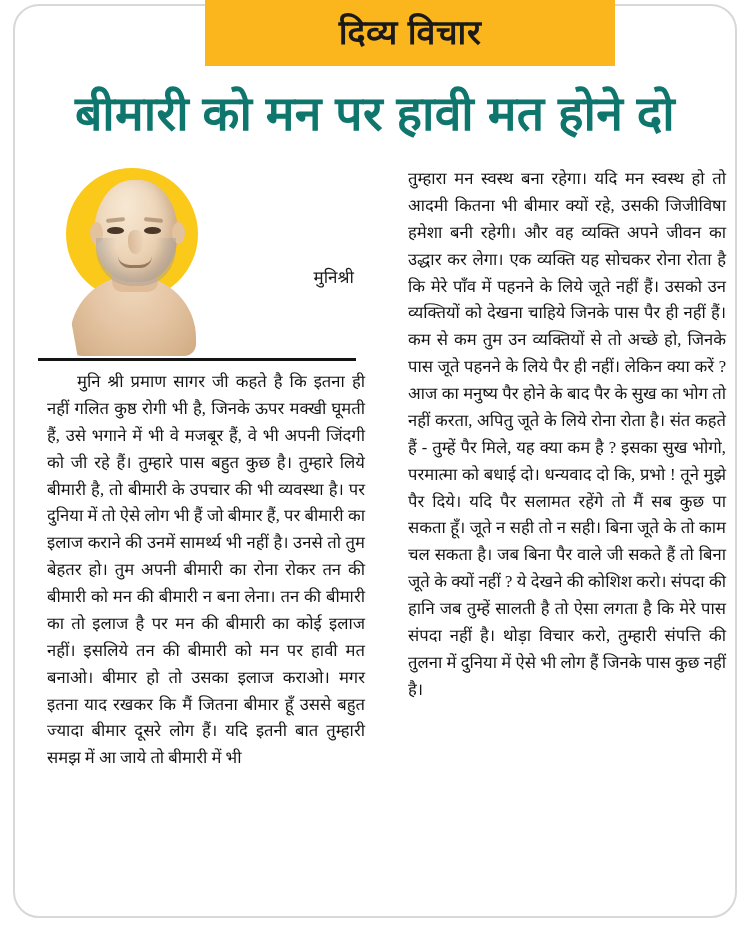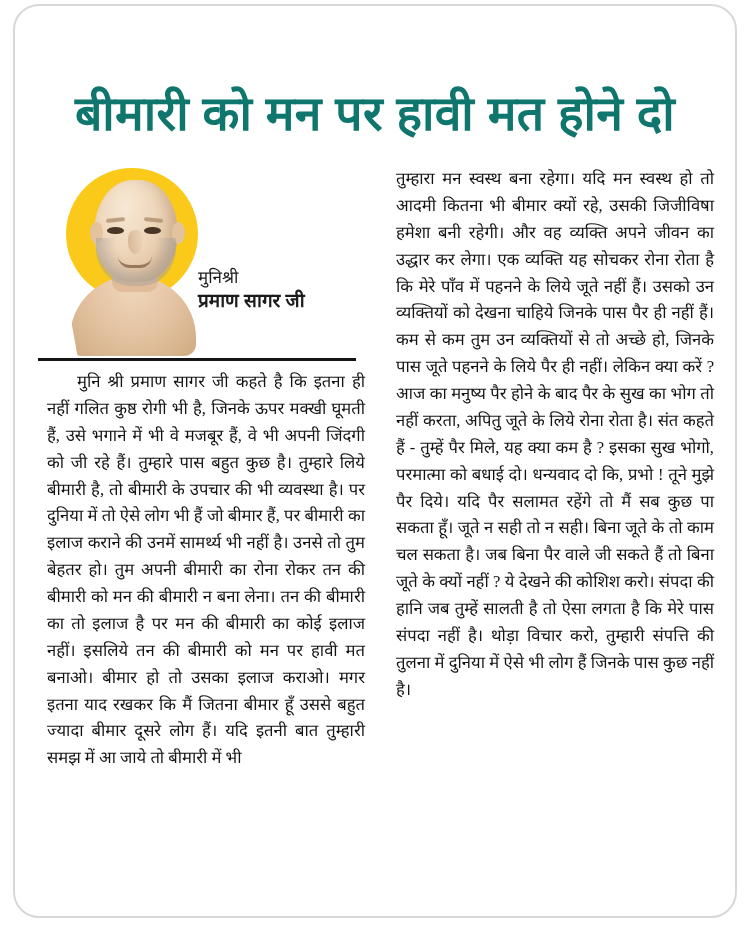--- a/index.html
+++ b/index.html
@@ -80,27 +80,28 @@
     width: 676px;
     height: 748px;
   }
   .col {
     position: absolute;
     top: 0;
     width: 318px;
     height: 748px;
   }
   .col-left  { left: 0px; }
-  .col-right { left: 358px; }
+  .col-right { left: 370px; }
 
   
   .portrait-block {
     position: relative;
     width: 318px;
     height: 186px;
+    text-align: right;
   }
 
   .halo {
     position: absolute;
     left: 28px;
     top: 2px;
     width: 132px;
     height: 132px;
     border-radius: 50%;
     background: #FBC91A;
@@ -256,20 +257,23 @@
     width: 318px;
   }
 </style>
 </head>
 <body>
 
 <div class="page">
 
   <div class="card-border"></div>
 
+  <div class="masthead">
+    <div class="masthead-title">दिव्य विचार</div>
+  </div>
 
   <div class="headline">बीमारी को मन पर हावी मत होने दो</div>
 
   <div class="columns">
 
     <div class="col col-left">
 
       <div class="portrait-block">
 
         <div class="halo"></div>
@@ -284,21 +288,20 @@
           <div class="monk-brow-r"></div>
           <div class="monk-eye-l"></div>
           <div class="monk-eye-r"></div>
           <div class="monk-nose"></div>
           <div class="monk-beard"></div>
           <div class="monk-mouth"></div>
         </div>
 
         <div class="portrait-credit">
           <div class="credit-pre">मुनिश्री</div>
-          <div class="credit-name">प्रमाण सागर जी</div>
         </div>
       </div>
 
       <div class="rule"></div>
 
       <div class="body-text">मुनि श्री प्रमाण सागर जी कहते है कि इतना ही नहीं गलित कुष्ठ रोगी भी है, जिनके ऊपर मक्खी घूमती हैं, उसे भगाने में भी वे मजबूर हैं, वे भी अपनी जिंदगी को जी रहे हैं। तुम्हारे पास बहुत कुछ है। तुम्हारे लिये बीमारी है, तो बीमारी के उपचार की भी व्यवस्था है। पर दुनिया में तो ऐसे लोग भी हैं जो बीमार हैं, पर बीमारी का इलाज कराने की उनमें सामर्थ्य भी नहीं है। उनसे तो तुम बेहतर हो। तुम अपनी बीमारी का रोना रोकर तन की बीमारी को मन की बीमारी न बना लेना। तन की बीमारी का तो इलाज है पर मन की बीमारी का कोई इलाज नहीं। इसलिये तन की बीमारी को मन पर हावी मत बनाओ। बीमार हो तो उसका इलाज कराओ। मगर इतना याद रखकर कि मैं जितना बीमार हूँ उससे बहुत ज्यादा बीमार दूसरे लोग हैं। यदि इतनी बात तुम्हारी समझ में आ जाये तो बीमारी में भी</div>
     </div>
 
     <div class="col col-right">
       <div class="body-text">तुम्हारा मन स्वस्थ बना रहेगा। यदि मन स्वस्थ हो तो आदमी कितना भी बीमार क्यों रहे, उसकी जिजीविषा हमेशा बनी रहेगी। और वह व्यक्ति अपने जीवन का उद्धार कर लेगा। एक व्यक्ति यह सोचकर रोना रोता है कि मेरे पाँव में पहनने के लिये जूते नहीं हैं। उसको उन व्यक्तियों को देखना चाहिये जिनके पास पैर ही नहीं हैं। कम से कम तुम उन व्यक्तियों से तो अच्छे हो, जिनके पास जूते पहनने के लिये पैर ही नहीं। लेकिन क्या करें ? आज का मनुष्य पैर होने के बाद पैर के सुख का भोग तो नहीं करता, अपितु जूते के लिये रोना रोता है। संत कहते हैं - तुम्हें पैर मिले, यह क्या कम है ? इसका सुख भोगो, परमात्मा को बधाई दो। धन्यवाद दो कि, प्रभो ! तूने मुझे पैर दिये। यदि पैर सलामत रहेंगे तो मैं सब कुछ पा सकता हूँ। जूते न सही तो न सही। बिना जूते के तो काम चल सकता है। जब बिना पैर वाले जी सकते हैं तो बिना जूते के क्यों नहीं ? ये देखने की कोशिश करो। संपदा की हानि जब तुम्हें सालती है तो ऐसा लगता है कि मेरे पास संपदा नहीं है। थोड़ा विचार करो, तुम्हारी संपत्ति की तुलना में दुनिया में ऐसे भी लोग हैं जिनके पास कुछ नहीं है।</div>

